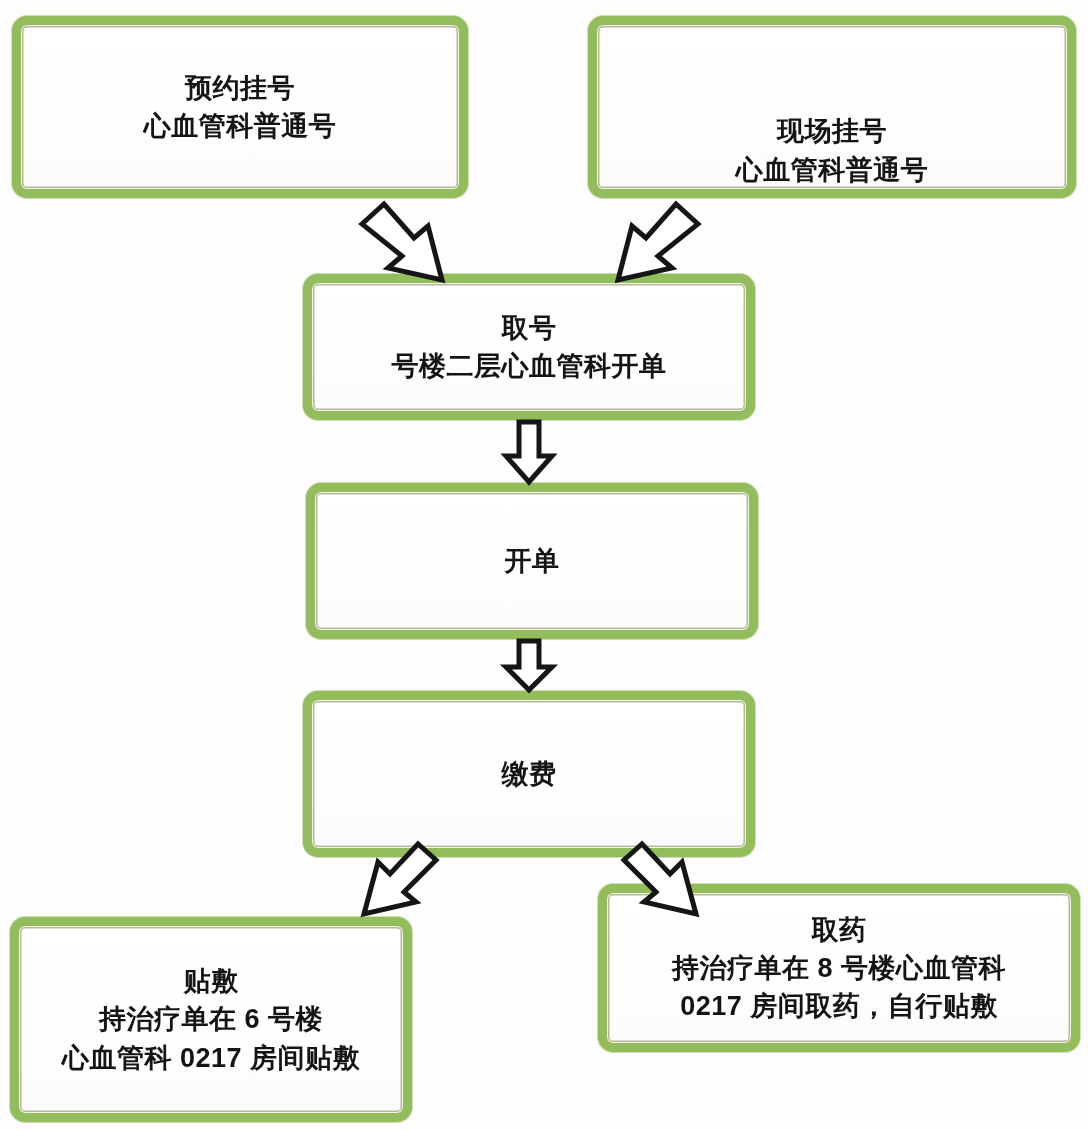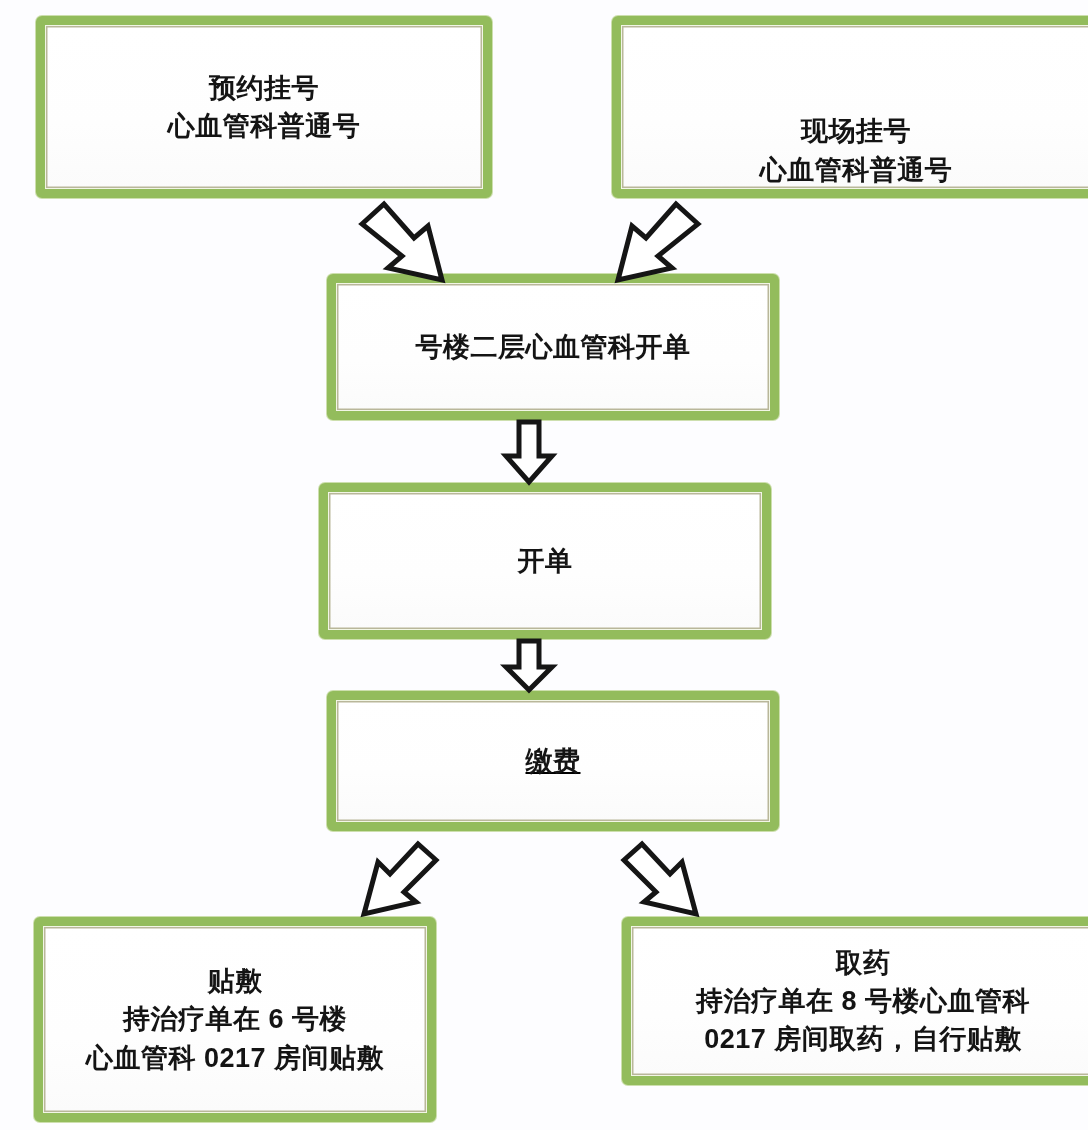--- a/index.html
+++ b/index.html
@@ -20,34 +20,33 @@
     position: relative;
     width: 1088px;
     height: 1130px;
   }
 
   
   .node {
     position: absolute;
     box-sizing: border-box;
     background: #ffffff;
-    border-radius: 6px;
+    border-radius: 15px;
     
     border: 9px solid #93bc5c;
     box-shadow:
       inset 0 0 0 1px #f2f6e6,
       inset 0 0 0 2.5px #b9b79a,
       0 0 0 1px #cddfae;
     background-image: linear-gradient(180deg, #ffffff 0%, #fefefe 60%, #fbfbfb 100%);
     display: flex;
     flex-direction: column;
     align-items: center;
     justify-content: center;
     z-index: 2;
-    margin-left: 24px;
   }
   .node .inner {
     width: 100%;
     text-align: center;
     padding: 0 10px;
     box-sizing: border-box;
   }
   .node-line {
     color: #141414;
     font-weight: bold;
@@ -59,24 +58,24 @@
     font-size: 27px;
   }
   .node-body {
     font-size: 27px;
   }
 
   
   #node-appointment { left: 12px;  top: 16px;   width: 456px; height: 182px; }
   #node-onsite      { left: 588px; top: 16px;   width: 488px; height: 182px; justify-content: flex-end; }
   #node-ticket      { left: 303px; top: 274px;  width: 452px; height: 146px; }
-  #node-order       { left: 295px; top: 483px;  width: 452px; height: 156px; }
-  #node-payment     { left: 303px; top: 691px;  width: 452px; height: 140px; text-decoration: underline; }
+  #node-order       { left: 306px; top: 483px;  width: 452px; height: 156px; }
+  #node-payment     { left: 303px; top: 691px;  width: 452px; height: 166px; }
   #node-plaster     { left: 10px;  top: 917px;  width: 402px; height: 205px; }
-  #node-medicine    { left: 598px; top: 917px;  width: 482px; height: 168px; }
+  #node-medicine    { left: 598px; top: 884px;  width: 482px; height: 168px; }
 
   
   .arrow {
     position: absolute;
     z-index: 3;
   }
   .arrow svg { display: block; overflow: visible; }
   .arrow path {
     fill: #ffffff;
     stroke: #151515;
@@ -117,20 +116,21 @@
   </div>
 
   <div class="arrow" id="arrow-onsite-to-ticket">
     <svg viewBox="0 0 110 86" width="110" height="86">
       <path d="M106 24 L84 4 L54 38 L40 26 L26 80 L80 68 L66 56 Z"></path>
     </svg>
   </div>
 
   <div class="node" id="node-ticket">
     <div class="inner">
+      <div class="node-line node-title">取号</div>
       <div class="node-line node-body">号楼二层心血管科开单</div>
     </div>
   </div>
 
   <div class="arrow" id="arrow-ticket-to-order">
     <svg viewBox="0 0 52 64" width="52" height="64">
       <path d="M16 2 L36 2 L36 36 L49 36 L26 62 L3 36 L16 36 Z"></path>
     </svg>
   </div>
 

